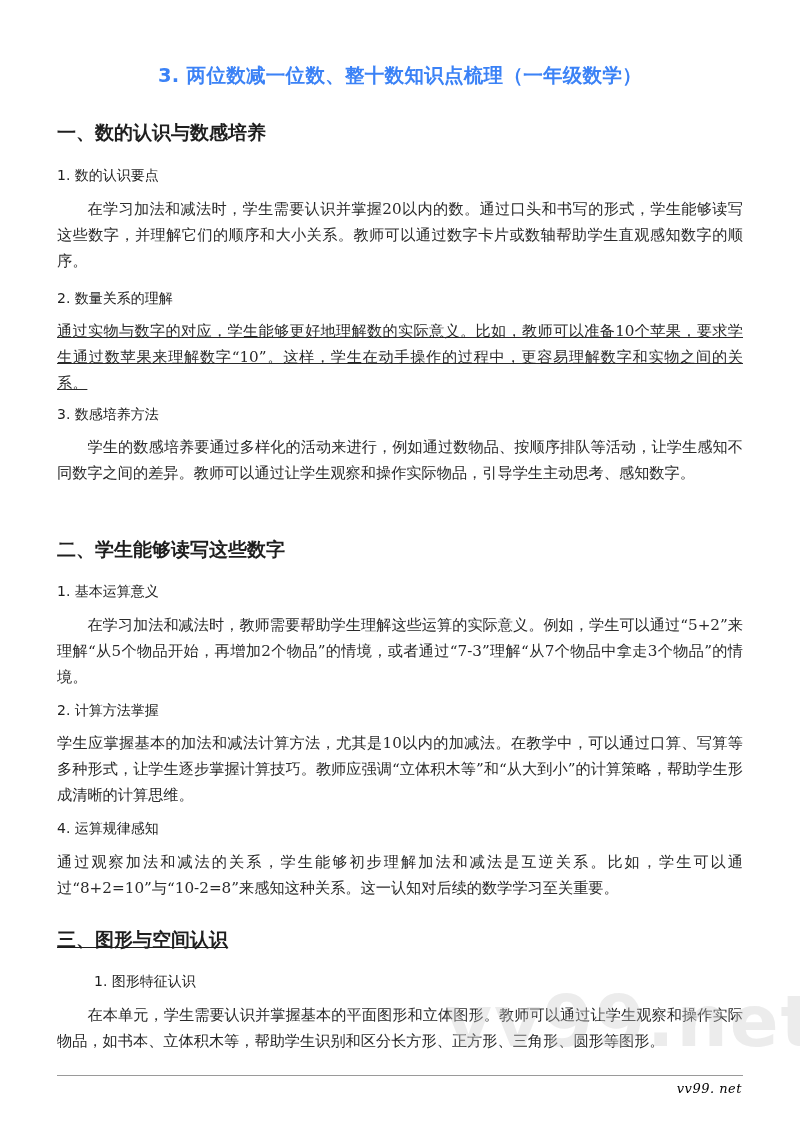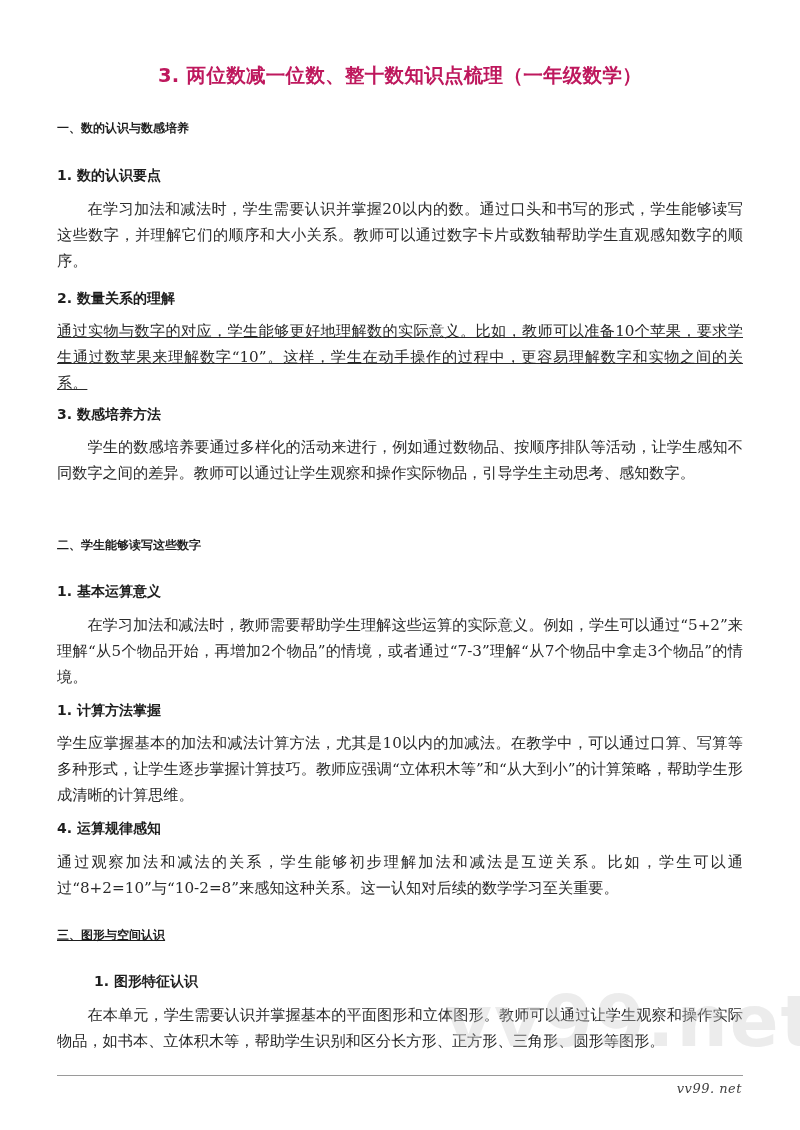--- a/index.html
+++ b/index.html
@@ -4,45 +4,45 @@
 <style>
   html, body { margin: 0; padding: 0; background: #ffffff; }
   body {
     width: 800px; height: 1130px; position: relative; overflow: hidden;
     font-family: "DejaVu Serif", "Liberation Serif", serif;
     color: #222;
   }
   .page { position: absolute; left: 57px; top: 0; width: 686px; }
   .title {
     position: absolute; left: 0; top: 62px; width: 686px;
-    text-align: center; font-size: 19.5px; font-weight: bold; color: #be185d;
+    text-align: center; font-size: 19.5px; font-weight: bold; color: #3b82f6;
     letter-spacing: 0.3px;
     font-family: "DejaVu Sans", "Liberation Sans", sans-serif;
   }
   .h1 {
-    position: absolute; left: 0; font-size: 12px; font-weight: bold; color: #1e1e1e;
+    position: absolute; left: 0; font-size: 19px; font-weight: bold; color: #1e1e1e;
     font-family: "DejaVu Sans", "Liberation Sans", sans-serif;
   }
   .h2 {
-    position: absolute; left: 0; font-size: 14px; font-weight: bold; color: #1e1e1e;
+    position: absolute; left: 0; font-size: 14px; font-weight: normal; color: #1e1e1e;
     font-family: "DejaVu Sans", "Liberation Sans", sans-serif;
   }
   .para {
     position: absolute; left: 0; width: 686px;
     font-size: 15.2px; line-height: 26px; color: #2a2a2a;
     text-align: justify; margin: 0;
   }
   .para.indent { text-indent: 30.4px; }
   .footer-line {
     position: absolute; left: 57px; top: 1075px; width: 686px; height: 0;
     border-top: 1.5px solid #9a9a9a;
   }
   .footer-text {
     position: absolute; right: 58px; top: 1081px;
-    font-size: 13px; font-style: italic; color: #404040;
+    font-size: 13px; font-style: italic; color: #000000;
     font-family: "DejaVu Serif", "Liberation Serif", serif;
     letter-spacing: 0.5px;
   }
   .watermark {
     position: absolute; left: 445px; top: 985px;
     font-size: 72px; font-weight: bold; color: rgba(200,200,200,0.35);
     font-family: "DejaVu Sans", "Liberation Sans", sans-serif;
     letter-spacing: 2px; pointer-events: none; line-height: 1;
   }
 </style>
@@ -61,21 +61,21 @@
   <p class="para" style="top:318px;text-decoration:underline;">通过实物与数字的对应，学生能够更好地理解数的实际意义。比如，教师可以准备10个苹果，要求学生通过数苹果来理解数字“10”。这样，学生在动手操作的过程中，更容易理解数字和实物之间的关系。</p>
 
   <div class="h2" style="top:406px;">3. 数感培养方法</div>
   <p class="para indent" style="top:434px;">学生的数感培养要通过多样化的活动来进行，例如通过数物品、按顺序排队等活动，让学生感知不同数字之间的差异。教师可以通过让学生观察和操作实际物品，引导学生主动思考、感知数字。</p>
 
   <div class="h1" style="top:537px;">二、学生能够读写这些数字</div>
 
   <div class="h2" style="top:583px;">1. 基本运算意义</div>
   <p class="para indent" style="top:612px;">在学习加法和减法时，教师需要帮助学生理解这些运算的实际意义。例如，学生可以通过“5+2”来理解“从5个物品开始，再增加2个物品”的情境，或者通过“7-3”理解“从7个物品中拿走3个物品”的情境。</p>
 
-  <div class="h2" style="top:702px;">1. 计算方法掌握</div>
+  <div class="h2" style="top:702px;">2. 计算方法掌握</div>
   <p class="para" style="top:730px;">学生应掌握基本的加法和减法计算方法，尤其是10以内的加减法。在教学中，可以通过口算、写算等多种形式，让学生逐步掌握计算技巧。教师应强调“立体积木等”和“从大到小”的计算策略，帮助学生形成清晰的计算思维。</p>
 
   <div class="h2" style="top:820px;">4. 运算规律感知</div>
   <p class="para" style="top:849px;">通过观察加法和减法的关系，学生能够初步理解加法和减法是互逆关系。比如，学生可以通过“8+2=10”与“10-2=8”来感知这种关系。这一认知对后续的数学学习至关重要。</p>
 
   <div class="h1" style="top:927px;text-decoration:underline;">三、图形与空间认识</div>
 
   <div class="h2" style="top:973px;margin-left:37px;">1. 图形特征认识</div>
   <p class="para indent" style="top:1002px;">在本单元，学生需要认识并掌握基本的平面图形和立体图形。教师可以通过让学生观察和操作实际物品，如书本、立体积木等，帮助学生识别和区分长方形、正方形、三角形、圆形等图形。</p>
 </div>

